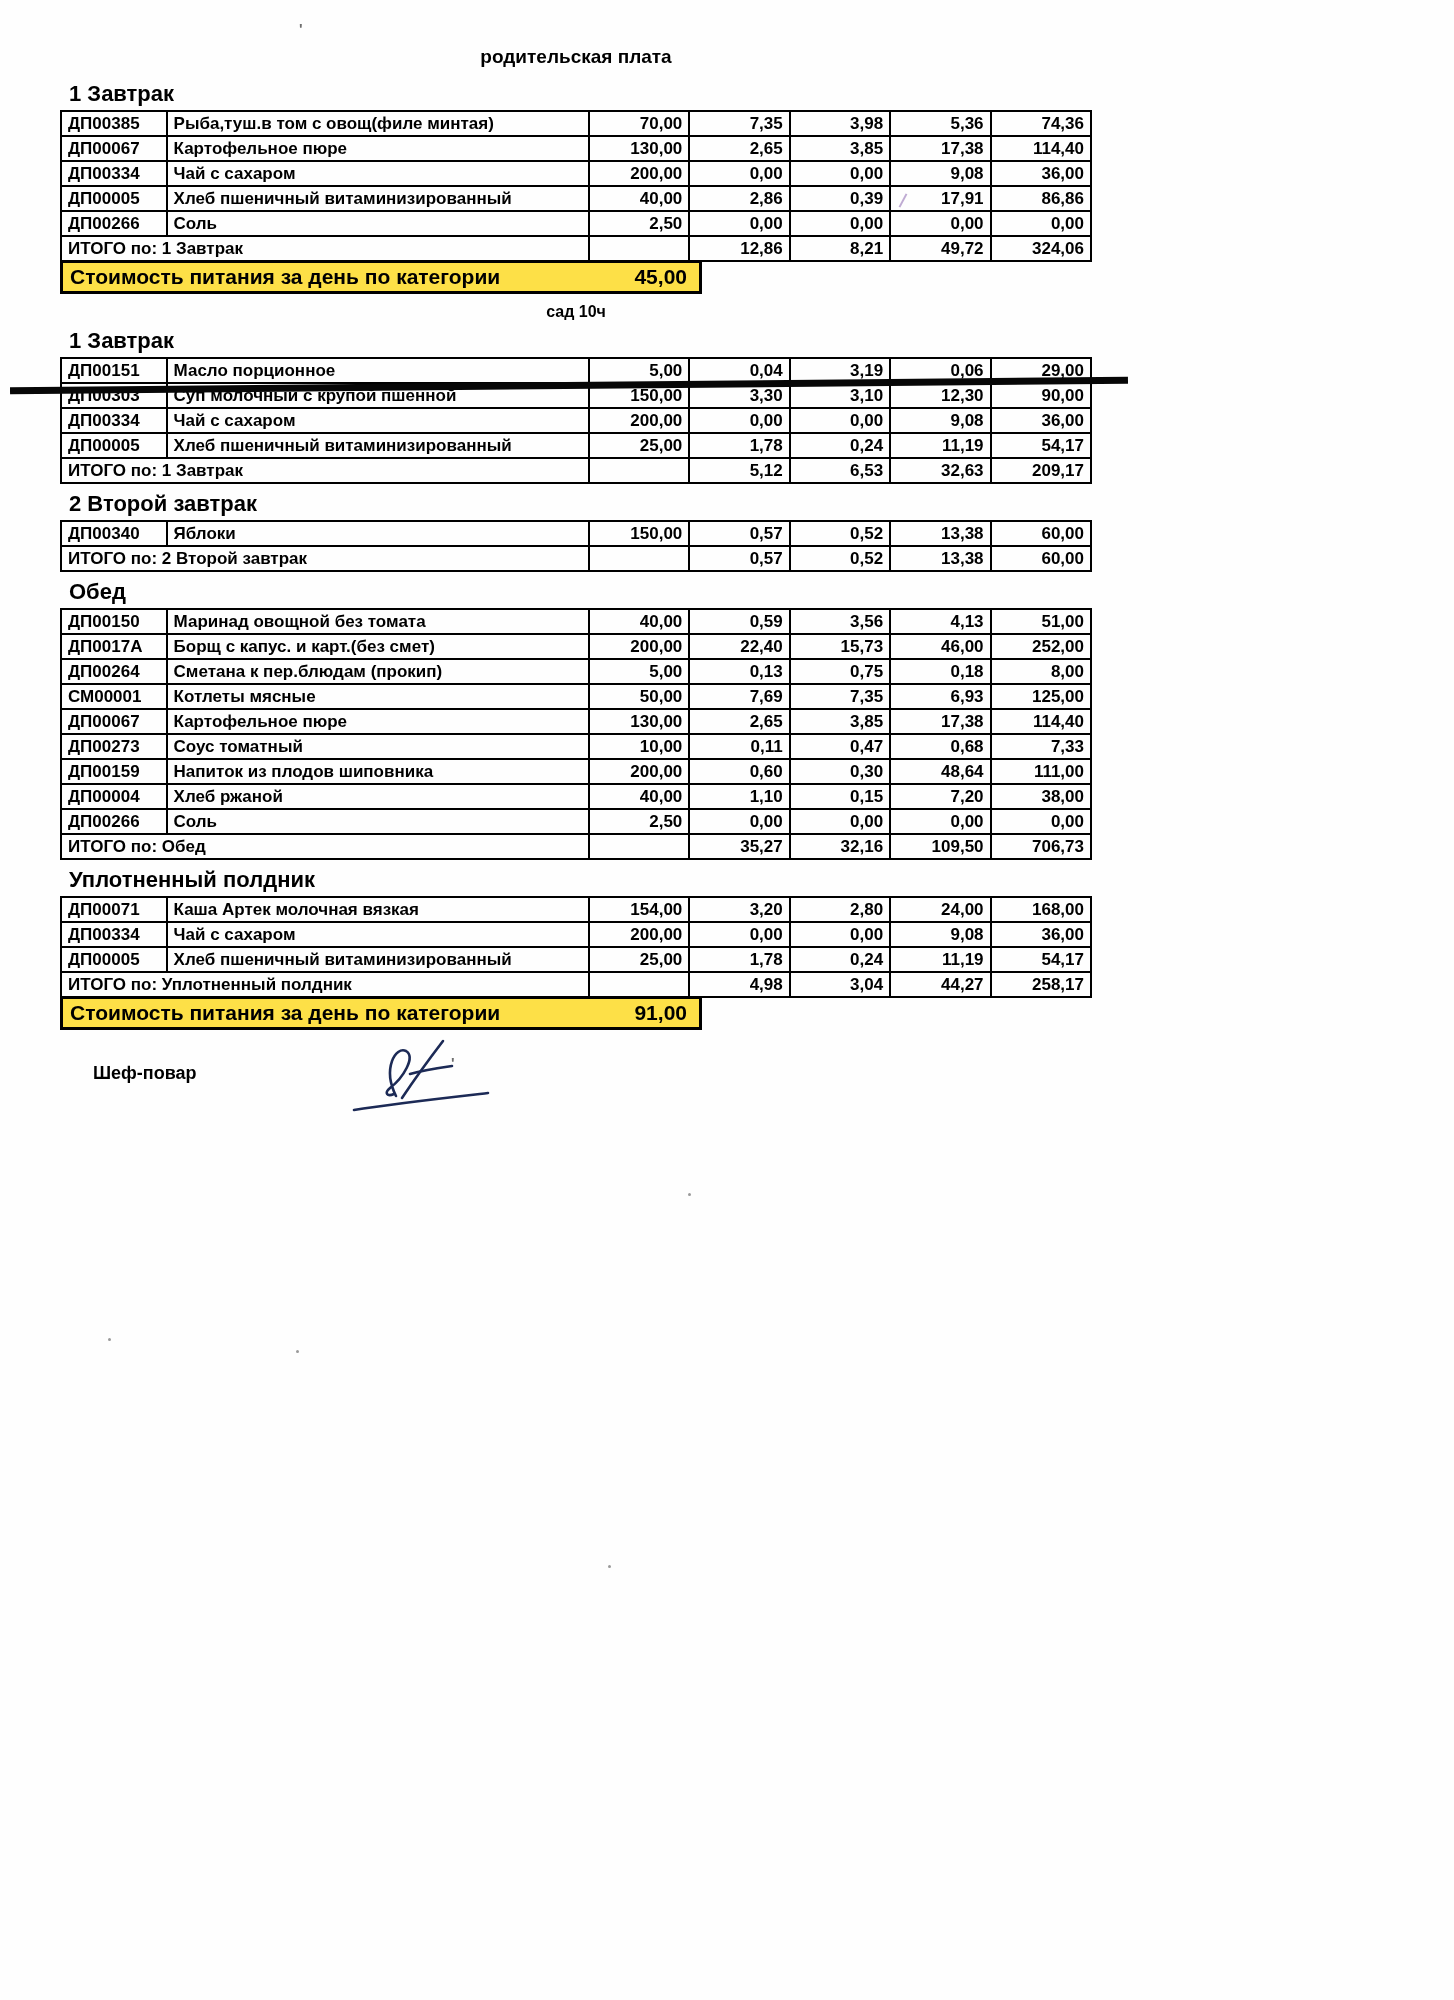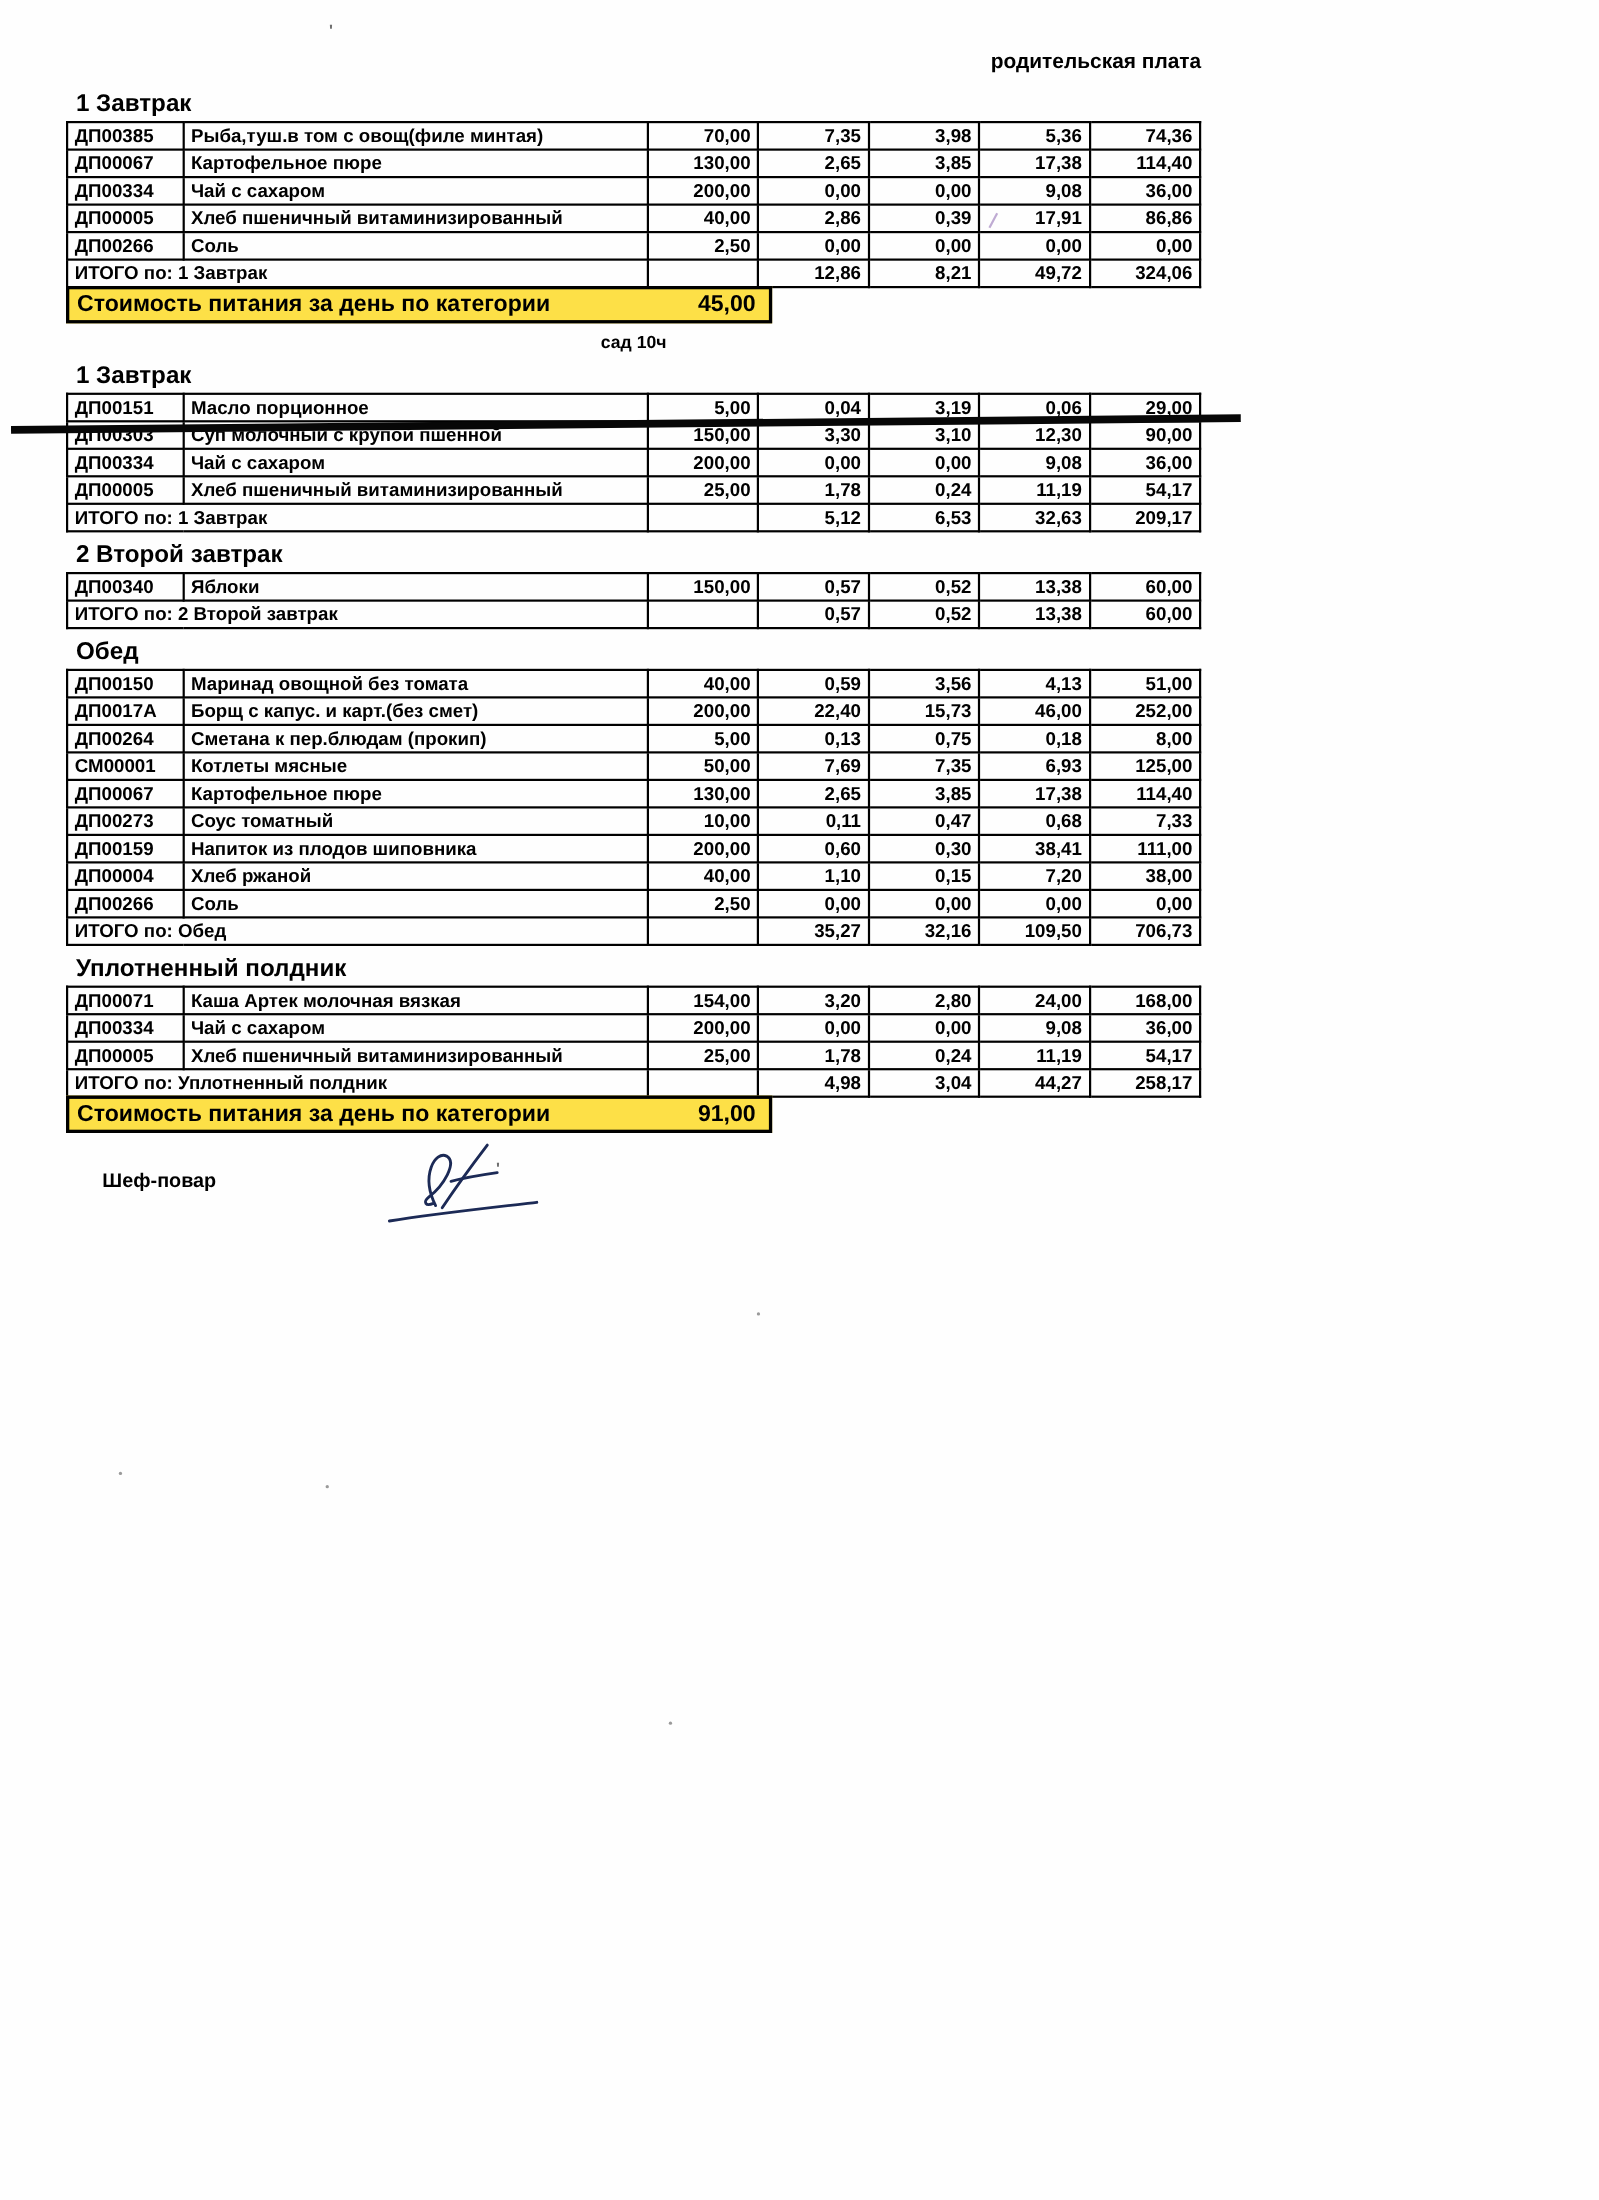--- a/index.html
+++ b/index.html
@@ -7,21 +7,21 @@
   body {
     width: 1454px; height: 2000px;
     background: #fefefe;
     color: #000;
     font-family: "Liberation Sans", sans-serif;
     position: relative;
     overflow: hidden;
   }
   .page { position: absolute; left: 60px; top: 46px; width: 1032px; }
   .doc-title {
-    width: 1032px; text-align: right;
+    width: 1032px; text-align: center;
     font-weight: bold; font-size: 19px;
     margin: 0 0 13px 0;
   }
   .section-header {
     font-weight: bold; font-size: 22px;
     margin: 7px 0 3px 9px;
   }
   .menu-table {
     border-collapse: collapse; table-layout: fixed;
     width: 1032px;
@@ -266,21 +266,21 @@
             <td class="c-num">0,47</td>
             <td class="c-num">0,68</td>
             <td class="c-num">7,33</td>
           </tr>
           <tr>
             <td class="c-code">ДП00159</td>
             <td class="c-name">Напиток из плодов шиповника</td>
             <td class="c-num">200,00</td>
             <td class="c-num">0,60</td>
             <td class="c-num">0,30</td>
-            <td class="c-num">38,41</td>
+            <td class="c-num">48,64</td>
             <td class="c-num">111,00</td>
           </tr>
           <tr>
             <td class="c-code">ДП00004</td>
             <td class="c-name">Хлеб ржаной</td>
             <td class="c-num">40,00</td>
             <td class="c-num">1,10</td>
             <td class="c-num">0,15</td>
             <td class="c-num">7,20</td>
             <td class="c-num">38,00</td>

